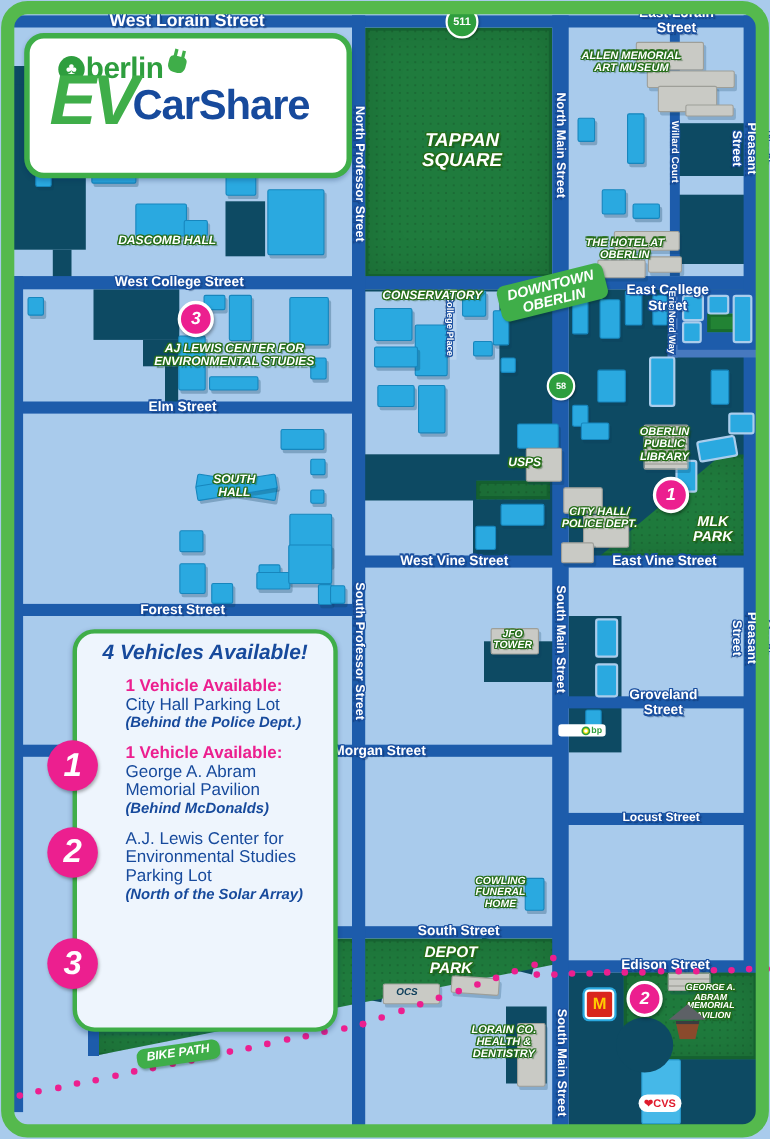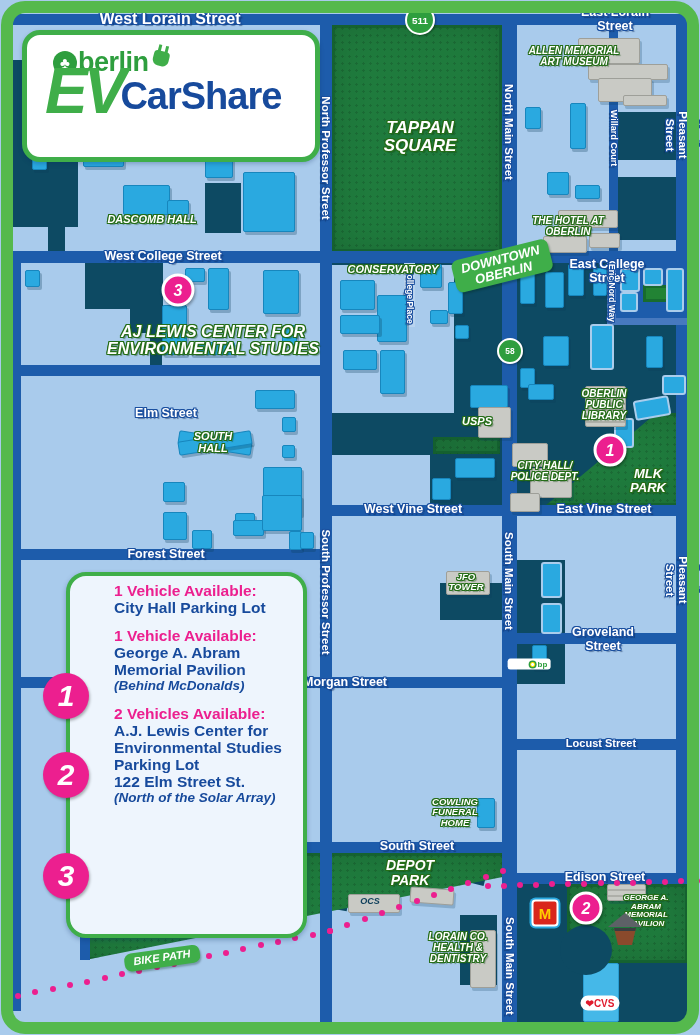--- a/index.html
+++ b/index.html
@@ -38,21 +38,21 @@
   .ev{color:#3fae49;font-weight:bold;font-style:italic;font-size:64px;line-height:.95;letter-spacing:-4px;}
   .carshare{color:#174a9c;font-weight:bold;font-size:38px;letter-spacing:-1px;margin:0 0 4px -2px;}
   
   #legend{left:66px;top:572px;width:233px;height:358px;background:#eef5fd;border:4px solid #3fae49;border-radius:20px;z-index:6;box-shadow:0 2px 5px rgba(0,40,90,.3);overflow:hidden;}
   #legend .hdr{padding:7px 0 4px;text-align:center;font-weight:bold;font-style:italic;font-size:19px;color:#174a9c;}
   #legend .band{background:#3fae49;text-align:center;padding:4px 0 6px;font-weight:bold;font-style:italic;font-size:19px;color:#fff;line-height:1.15;}
   #legend .band .cs{color:#1b74c2;}
   #legend .entries{padding:6px 6px 6px 44px;}
   .entry{margin-bottom:11px;}
   .lp{color:#ec1f8f;font-weight:bold;font-size:15.5px;line-height:17px;}
-  .lb{color:#174a9c;font-weight:bold;font-size:15.5px;line-height:17px;}
+  .lb{color:#174a9c;font-weight:normal;font-size:15.5px;line-height:17px;}
   .li{color:#174a9c;font-weight:bold;font-style:italic;font-size:13.5px;line-height:16px;}
   .lgc{position:absolute;width:46px;height:46px;border-radius:50%;background:#ec1f8f;color:#fff;font-weight:bold;font-style:italic;font-size:30px;display:flex;align-items:center;justify-content:center;z-index:7;box-shadow:1px 2px 3px rgba(0,0,0,.3);}
   
   .bp{transform:translate(-50%,-50%);background:#fff;border-radius:3px;padding:1px 3px;display:flex;align-items:center;gap:1px;font-size:8px;font-weight:bold;color:#2e9e3e;}
   .bp i{width:8px;height:8px;border-radius:50%;background:radial-gradient(#fff 1px,#ffe600 2px,#2e9e3e 3px);font-style:normal;}
   .mcd{transform:translate(-50%,-50%);width:31px;height:31px;background:#2aa9e0;border-radius:6px;display:flex;align-items:center;justify-content:center;}
   .mcd .in{width:23px;height:23px;background:#d9261c;border:2px solid #fff;border-radius:4px;color:#ffcc00;font-weight:bold;font-size:15px;display:flex;align-items:center;justify-content:center;}
   .cvs{transform:translate(-50%,-50%);background:#fff;border-radius:8px;padding:2px 5px;color:#e01b2d;font-weight:bold;font-size:10px;white-space:nowrap;}
   .gazebo{transform:translate(-50%,-50%);width:36px;height:34px;}
   .gazebo .roof{width:0;height:0;margin:0 auto;border-left:17px solid transparent;border-right:17px solid transparent;border-bottom:14px solid #5d6166;}
@@ -69,37 +69,37 @@
       <span class="brandrest">berlin</span>
       <span class="plug"></span>
     </div>
     <div class="row2">
       <span class="ev">EV</span>
       <span class="carshare">CarShare</span>
     </div>
   </div>
 
   <div class="abs" id="legend">
+    <div class="hdr">4 Vehicles Available!</div>
     <div class="entries">
       <div class="entry">
         <div class="lp">1 Vehicle Available:</div>
         <div class="lb">City Hall Parking Lot</div>
+        <div class="li">(Behind the Police Dept.)</div>
       </div>
       <div class="entry">
         <div class="lp">1 Vehicle Available:</div>
         <div class="lb">George A. Abram</div>
         <div class="lb">Memorial Pavilion</div>
         <div class="li">(Behind McDonalds)</div>
       </div>
       <div class="entry">
-        <div class="lp">2 Vehicles Available:</div>
         <div class="lb">A.J. Lewis Center for</div>
         <div class="lb">Environmental Studies</div>
         <div class="lb">Parking Lot</div>
-        <div class="lb">122 Elm Street St.</div>
         <div class="li">(North of the Solar Array)</div>
       </div>
     </div>
   </div>
   <div class="lgc" style="left:43px;top:673px;">1</div>
   <div class="lgc" style="left:43px;top:752px;">2</div>
   <div class="lgc" style="left:43px;top:853px;">3</div>
 
   <div class="abs blk-d" style="left: 12px; top: 60px; width: 66px; height: 167px;"></div>
     <div class="abs blk-d" style="left: 48px; top: 227px; width: 17px; height: 25px;"></div>
@@ -227,21 +227,21 @@
     <div class="abs b-g" style="left: 470px; top: 930px; width: 24px; height: 56px;"></div>
     <div class="abs b-g" style="left: 446px; top: 571px; width: 42px; height: 22px;"></div>
     <div class="abs b-gs" style="left: 585px; top: 386px; width: 39px; height: 39px;"></div>
     <div class="abs b-gs" style="left: 607px; top: 884px; width: 37px; height: 15px;"></div>
     <div class="abs b-cvs" style="left: 583px; top: 963px; width: 34px; height: 57px;"></div>
     <div class="abs b-n" style="left: 560px; top: 925px; width: 52px; height: 50px;"></div>
     <div class="abs lbl l-s" style="left: 170px; top: 19px; font-size: 16px;">West Lorain Street</div>
     <div class="abs lbl l-s" style="left: 615px; top: 19px; font-size: 12.5px;">East Lorain Street</div>
     <div class="abs lbl l-s" style="left: 163px; top: 257px; font-size: 12.5px;">West College Street</div>
     <div class="abs lbl l-s" style="left: 607px; top: 271px; font-size: 12.5px;">East College Street</div>
-    <div class="abs lbl l-s" style="left: 166px; top: 370px; font-size: 12.5px; margin-top: 44px;">Elm Street</div>
+    <div class="abs lbl l-s" style="left: 166px; top: 370px; font-size: 12.5px;">Elm Street</div>
     <div class="abs lbl l-s" style="left: 413px; top: 510px; font-size: 12.5px;">West Vine Street</div>
     <div class="abs lbl l-s" style="left: 604px; top: 510px; font-size: 12.5px;">East Vine Street</div>
     <div class="abs lbl l-s" style="left: 166px; top: 555px; font-size: 12.5px;">Forest Street</div>
     <div class="abs lbl l-s" style="left: 603px; top: 639px; font-size: 12.5px;">Groveland Street</div>
     <div class="abs lbl l-s" style="left: 345px; top: 683px; font-size: 12.5px;">Morgan Street</div>
     <div class="abs lbl l-s" style="left: 601px; top: 744px; font-size: 11px;">Locust Street</div>
     <div class="abs lbl l-s" style="left: 417px; top: 847px; font-size: 12.5px;">South Street</div>
     <div class="abs lbl l-s" style="left: 605px; top: 878px; font-size: 12.5px;">Edison Street</div>
     <div class="abs lbl l-s l-sv" style="left: 326px; top: 158px; font-size: 11.5px;">North Professor Street</div>
     <div class="abs lbl l-s l-sv" style="left: 509px; top: 132px; font-size: 11.5px;">North Main Street</div>
@@ -254,21 +254,21 @@
     <div class="abs lbl l-s l-sv" style="left: 682px; top: 580px; font-size: 11.5px;">South Pleasant Street</div>
     <div class="abs lbl l-s l-sv" style="left: 510px; top: 966px; font-size: 11.5px;">South Main Street</div>
     <div class="abs lbl l-p" style="left: 152px; top: 220px; font-size: 11px;">DASCOMB HALL</div>
     <div class="abs lbl l-p" style="left: 574px; top: 57px; font-size: 10px;">ALLEN MEMORIAL
 ART MUSEUM</div>
     <div class="abs lbl l-p" style="left: 568px; top: 227px; font-size: 10px;">THE HOTEL AT
 OBERLIN</div>
     <div class="abs lbl l-p" style="left: 420px; top: 137px; font-size: 17px;">TAPPAN
 SQUARE</div>
     <div class="abs lbl l-p" style="left: 381px; top: 270px; font-size: 11px; padding-left: 24px;">CONSERVATORY</div>
-    <div class="abs lbl l-p" style="left: 213px; top: 340px; font-size: 16px;">AJ LEWIS CENTER FOR
+    <div class="abs lbl l-p" style="left: 213px; top: 324px; font-size: 11px;">AJ LEWIS CENTER FOR
 ENVIRONMENTAL STUDIES</div>
     <div class="abs lbl l-p" style="left: 213px; top: 443px; font-size: 11px;">SOUTH
 HALL</div>
     <div class="abs lbl l-p" style="left: 477px; top: 422px; font-size: 11px;">USPS</div>
     <div class="abs lbl l-p" style="left: 604px; top: 405px; font-size: 10px;">OBERLIN
 PUBLIC
 LIBRARY</div>
     <div class="abs lbl l-p" style="left: 545px; top: 472px; font-size: 10px;">CITY HALL/
 POLICE DEPT.</div>
     <div class="abs lbl l-p" style="left: 648px; top: 481px; font-size: 13px;">MLK

